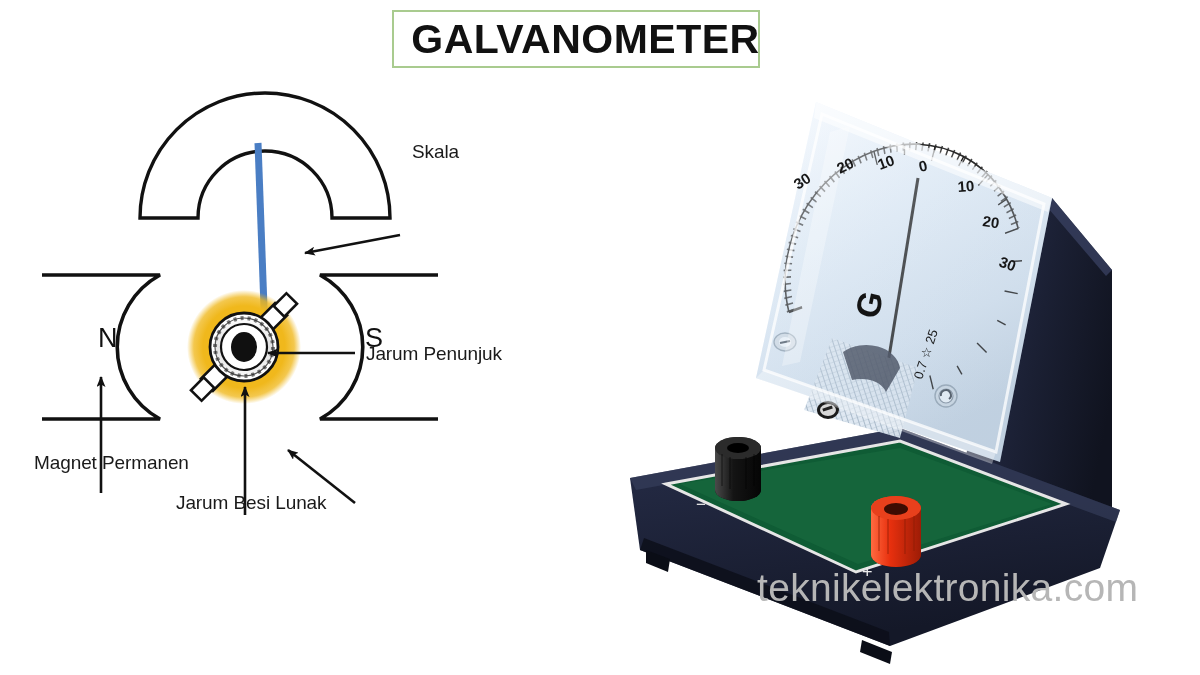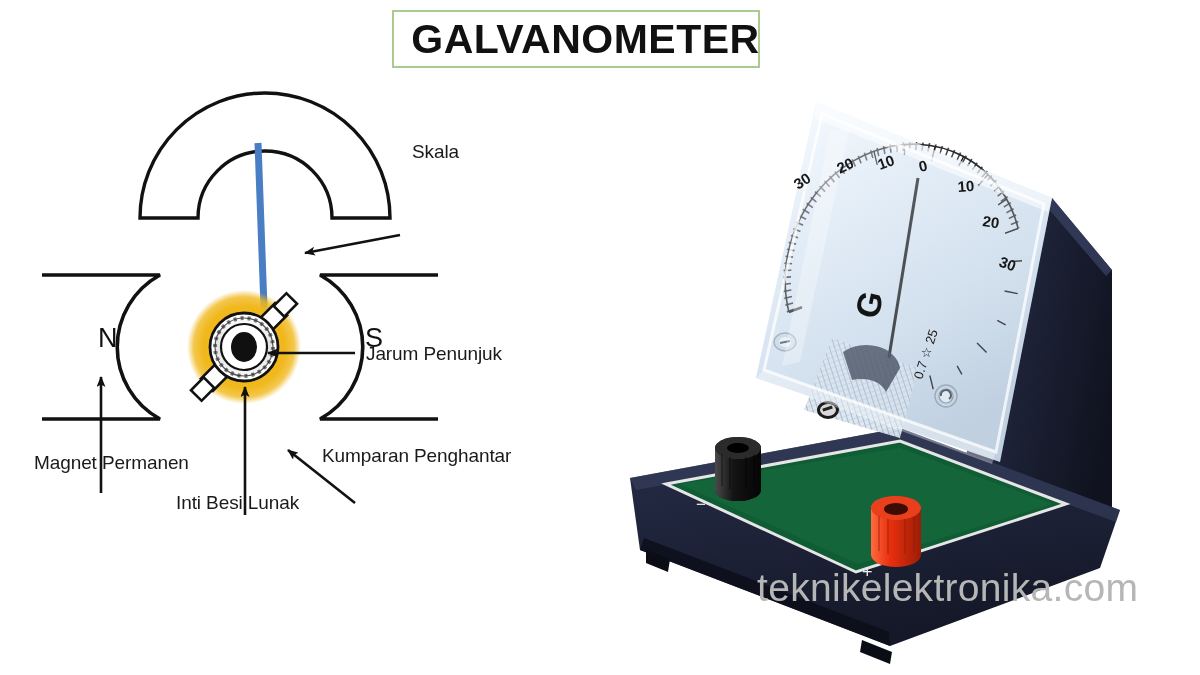--- a/index.html
+++ b/index.html
@@ -121,22 +121,21 @@
 
       <line x1="101" y1="398" x2="101" y2="282" marker-end="url(#arrowhead)"></line>
     </g>
   </svg>
 
   <span class="pole" style="left:98px;top:228px;">N</span>
   <span class="pole" style="left:365px;top:228px;">S</span>
 
   <span class="lbl" style="left:412px;top:46px;">Skala</span>
   <span class="lbl" style="left:366px;top:248px;">Jarum Penunjuk</span>
-  <span class="lbl" style="left:322px;top:350px;">Kumparan Penghantar</span>
-  <span class="lbl" style="left:176px;top:397px;">Inti Besi Lunak</span>
+  <span class="lbl" style="left:176px;top:397px;">Jarum Besi Lunak</span>
   <span class="lbl" style="left:14px;top:357px;margin-left:20px;">Magnet Permanen</span>
 </div>
 
 <div id="photo-panel">
   <svg width="600" height="560" viewBox="0 0 600 560">
     <defs>
       <linearGradient id="faceGrad" x1="0" y1="0" x2="0.4" y2="1">
         <stop offset="0%" stop-color="#f4f9ff"></stop>
         <stop offset="35%" stop-color="#e3edf7"></stop>
         <stop offset="75%" stop-color="#d2e0ee"></stop>

